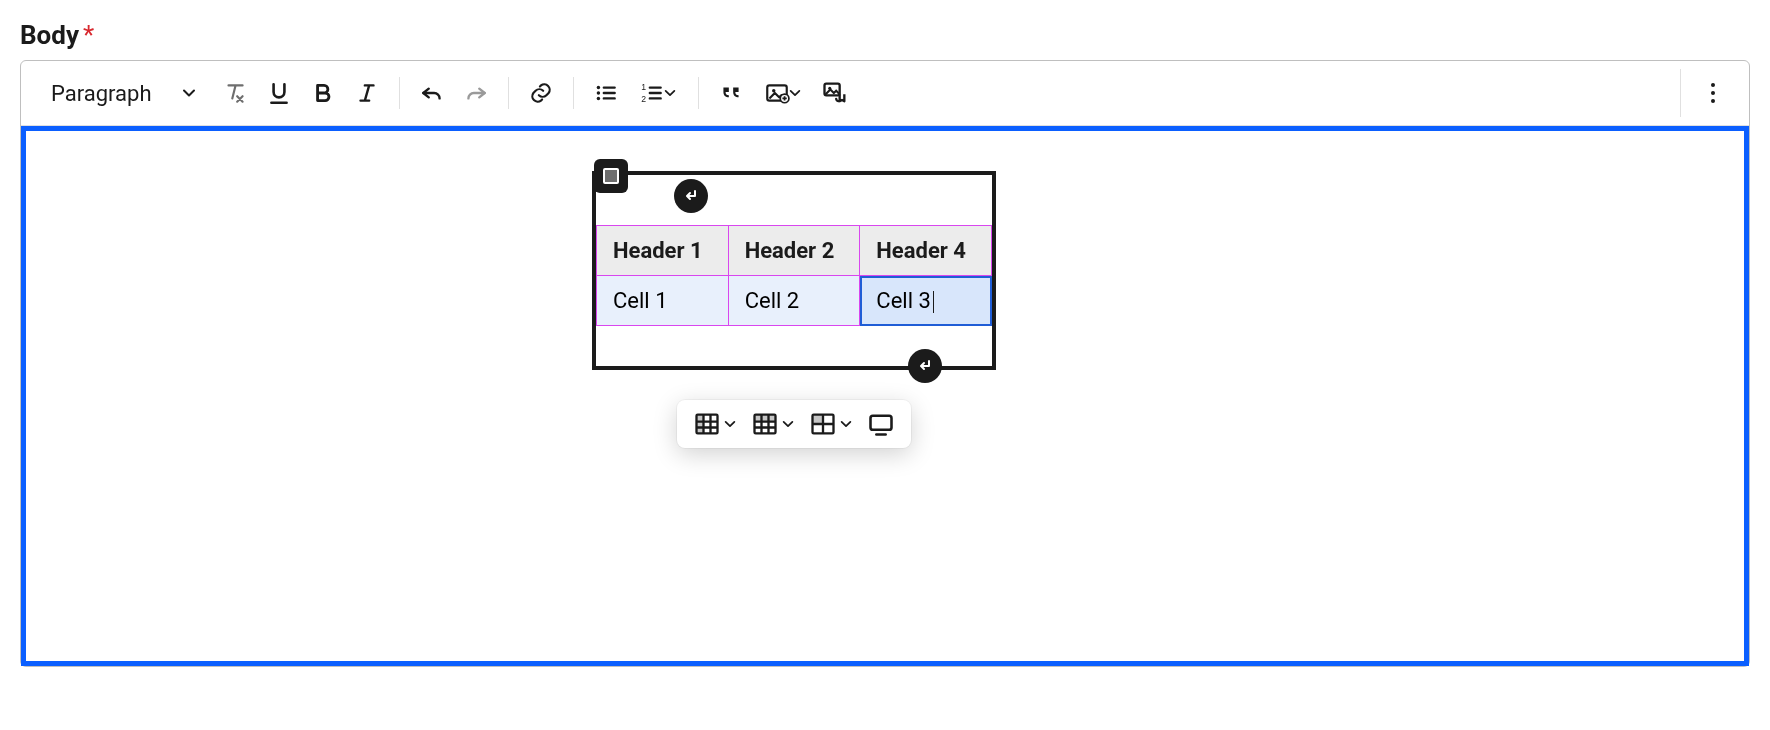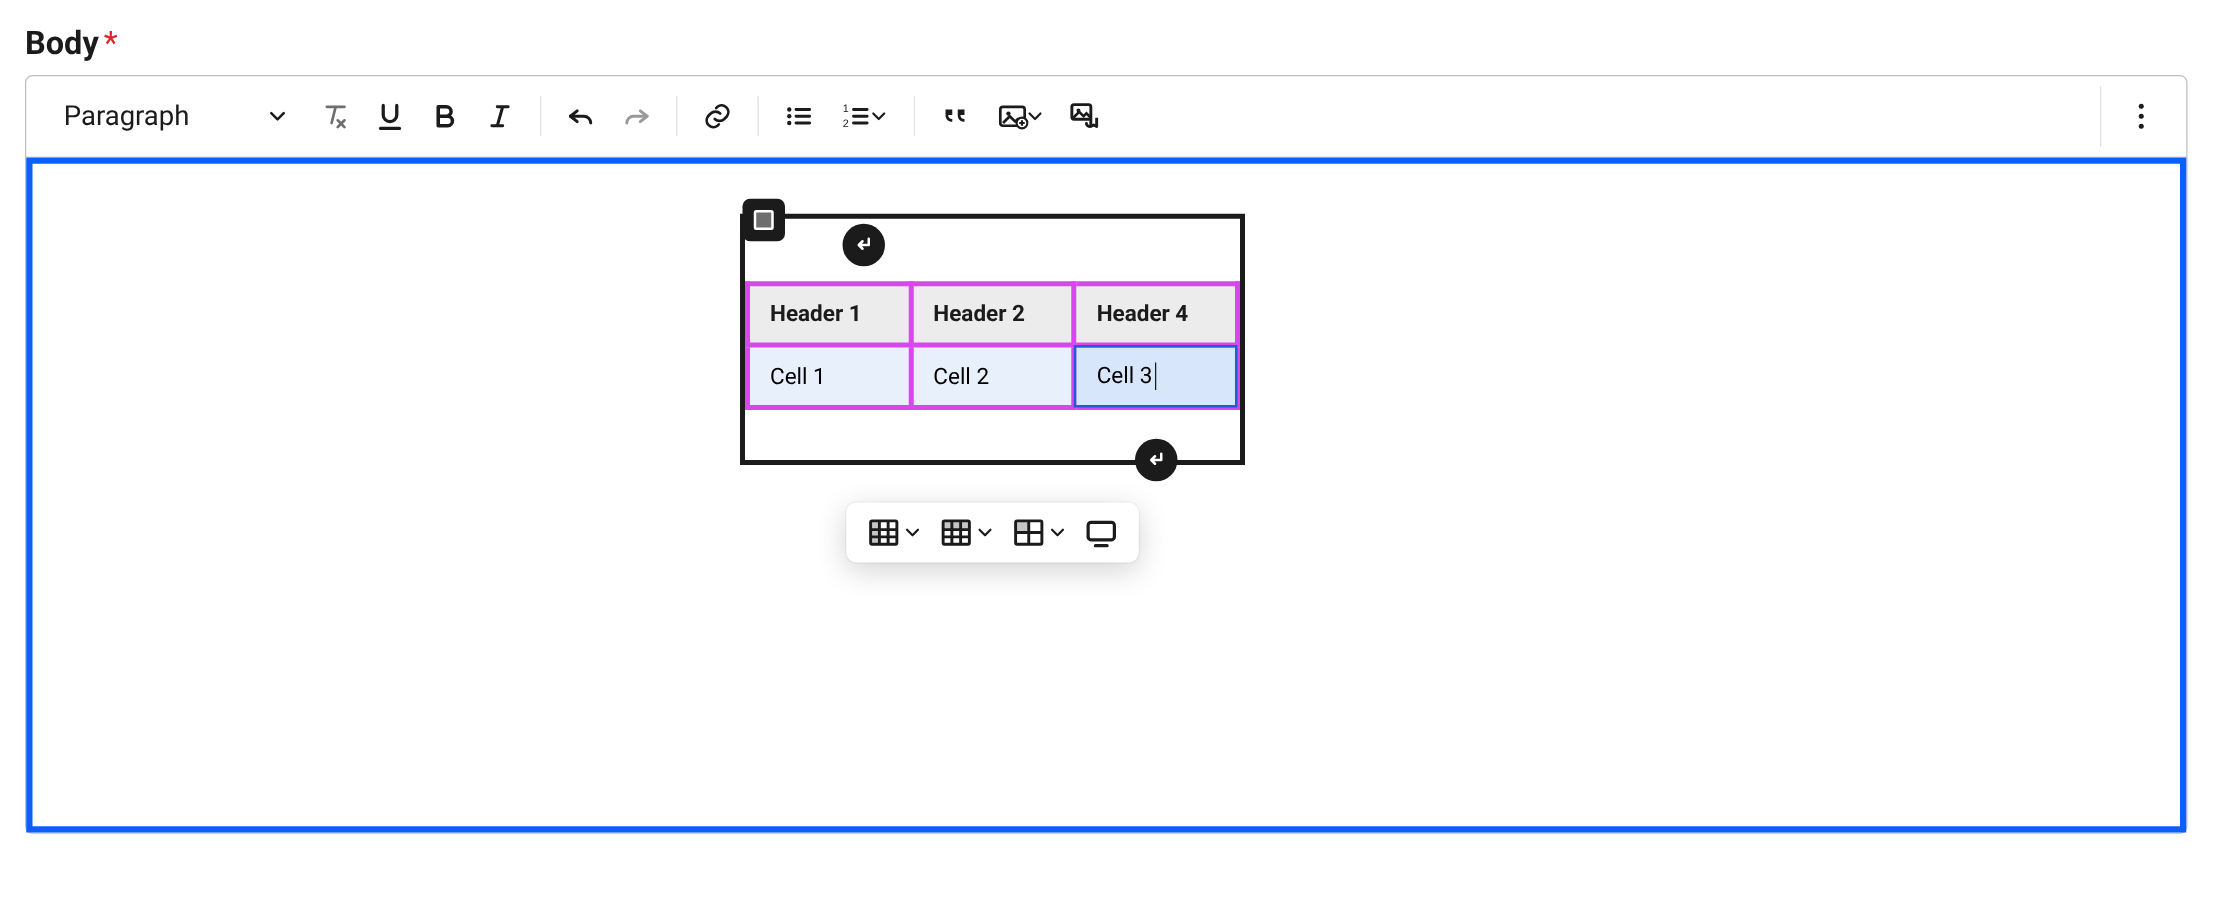--- a/index.html
+++ b/index.html
@@ -30,21 +30,21 @@
     display: flex;
     align-items: center;
     padding: 8px 16px;
     border-bottom: 1px solid #e0e0e0;
     gap: 4px;
     position: relative;
   }
   .dropdown {
     display: flex;
     align-items: center;
-    gap: 62px;
+    gap: 29px;
     padding: 6px 14px 6px 14px;
     font-size: 22px;
     color: #1b1b1b;
     cursor: pointer;
     border-radius: 4px;
   }
   .icon-btn {
     width: 40px;
     height: 40px;
     display: flex;
@@ -87,23 +87,23 @@
     background: #fff;
   }
   .table-inner {
     padding: 50px 0 40px 0;
   }
   .tbl {
     border-collapse: collapse;
     width: 100%;
   }
   .tbl th, .tbl td {
-    border: 4px solid #d946ef;
+    border: 1px solid #d946ef;
     padding: 12px 16px;
-    font-size: 18px;
+    font-size: 22px;
     text-align: left;
   }
   .tbl th {
     background: #ececec;
     font-weight: 700;
     color: #1b1b1b;
   }
   .tbl td {
     background: #e8f0fc;
     color: #000000;

